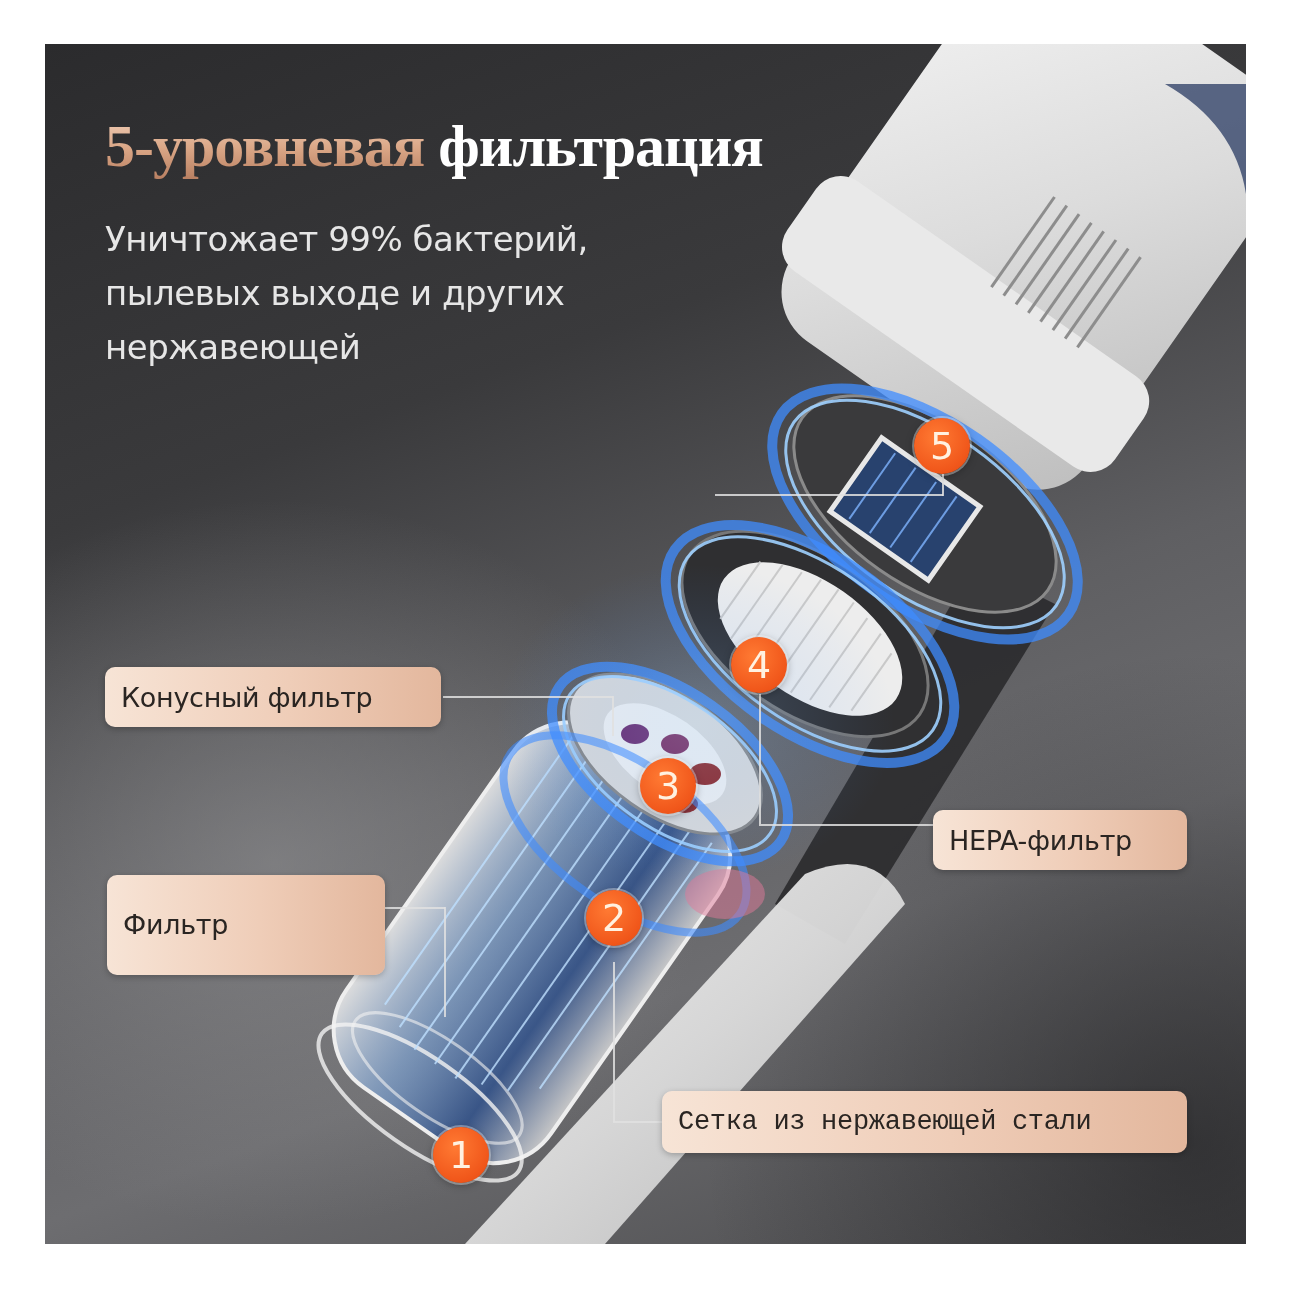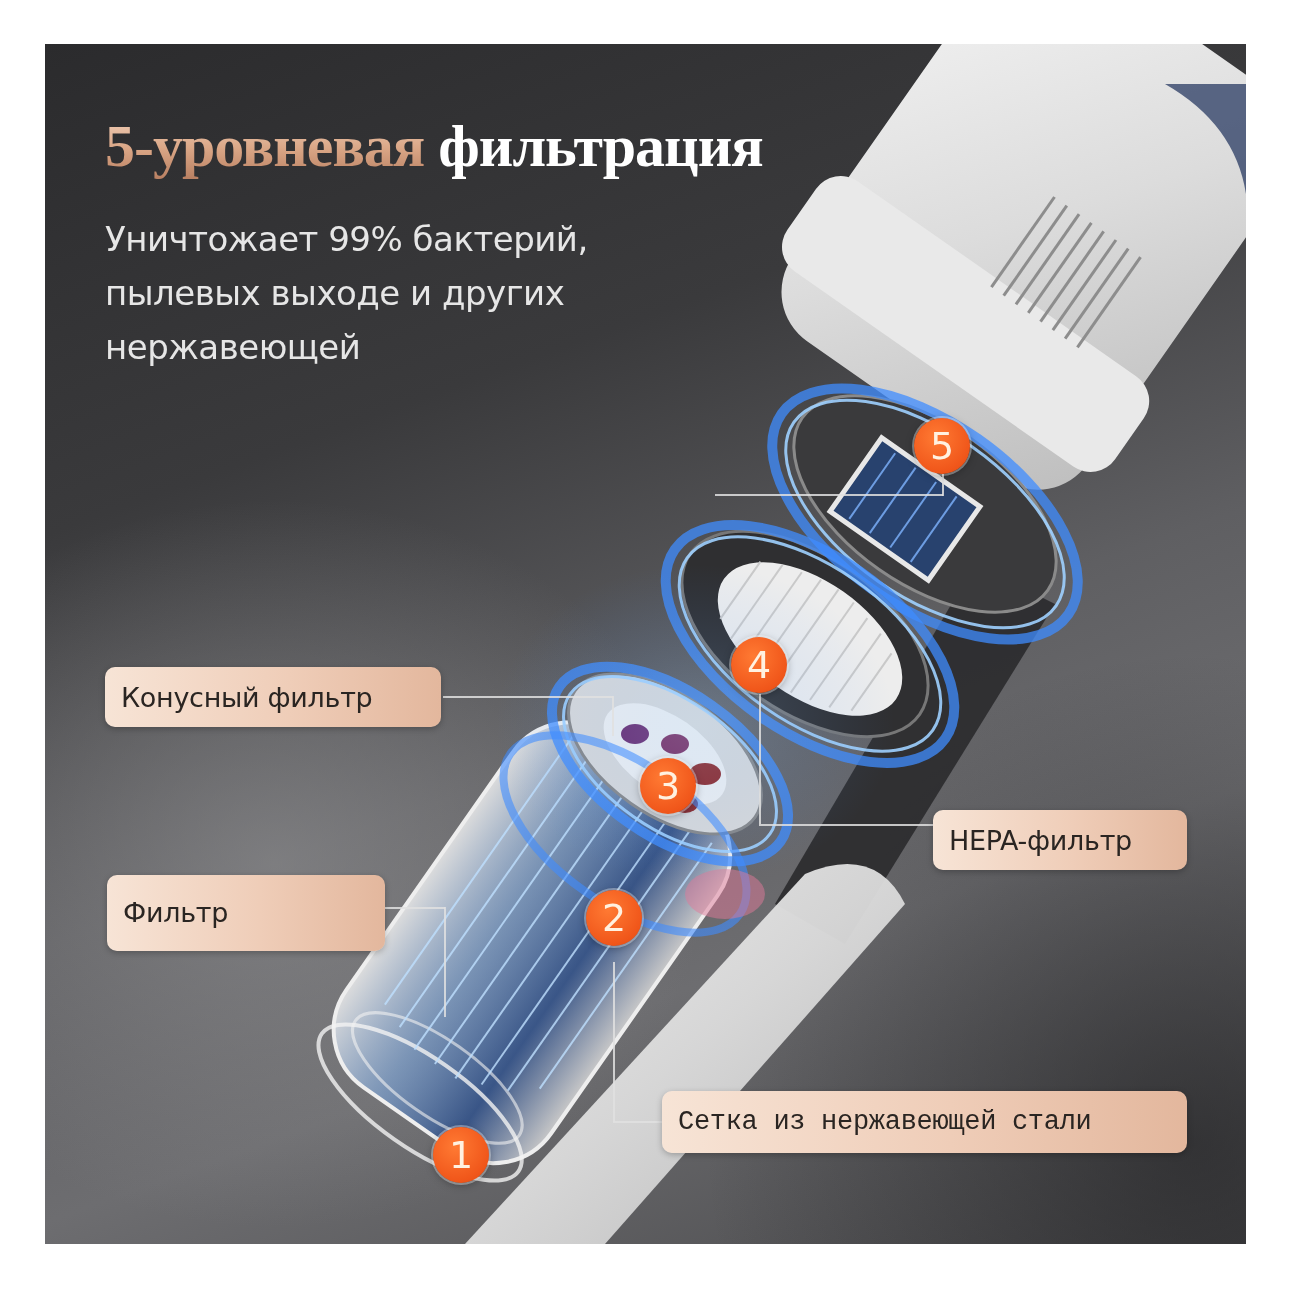--- a/index.html
+++ b/index.html
@@ -180,21 +180,21 @@
   <div class="line" style="left:399px; top:863px; width:2px; height:110px;"></div>
   <div class="line" style="left:568px; top:918px; width:2px; height:160px;"></div>
   <div class="line" style="left:568px; top:1077px; width:50px; height:2px;"></div>
 
   <div class="label" style="left:60px; top:623px; width:336px; height:60px;align-items:center;">
     <span>Конусный фильтр</span>
   </div>
   <div class="label" style="left:888px; top:752px; width:254px; height:60px;margin-top:14px;">
     <span>HEPA-фильтр</span>
   </div>
-  <div class="label multi" style="left:62px; top:831px; width:278px; height:76px;">
+  <div class="label multi" style="left:62px; top:831px; width:278px; height:100px;">
     <span>Фильтр</span>
   </div>
   <div class="label" style="left:617px; top:1047px; width:525px; height:62px;font-family:Liberation Mono, monospace;">
     <span>Сетка из нержавеющей стали</span>
   </div>
 
   <div class="badge" style="left:869px; top:374px;">5</div>
   <div class="badge" style="left:686px; top:593px;">4</div>
   <div class="badge" style="left:595px; top:714px;">3</div>
   <div class="badge" style="left:541px; top:846px;">2</div>

